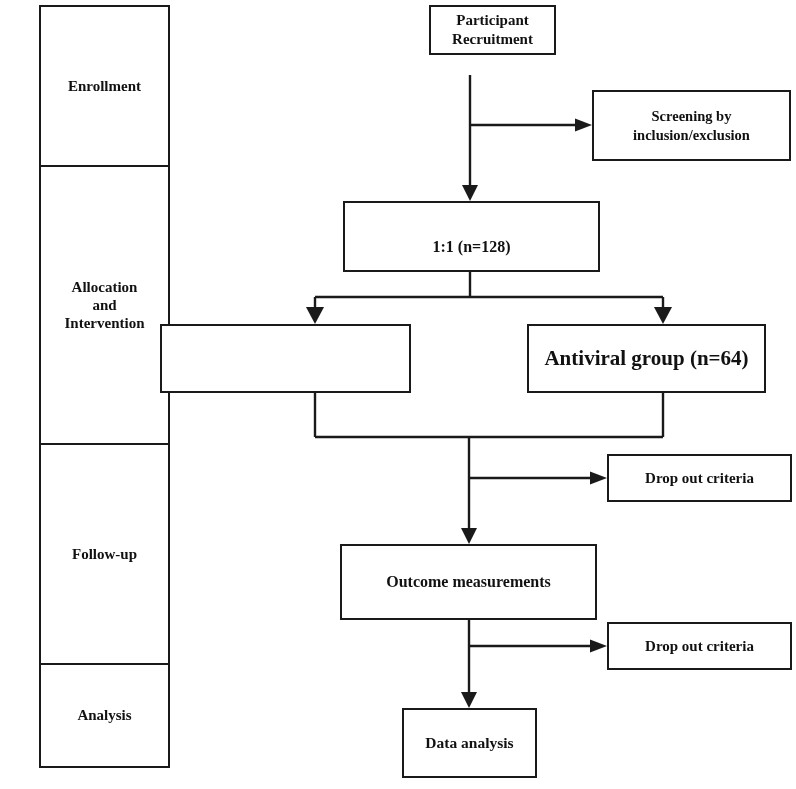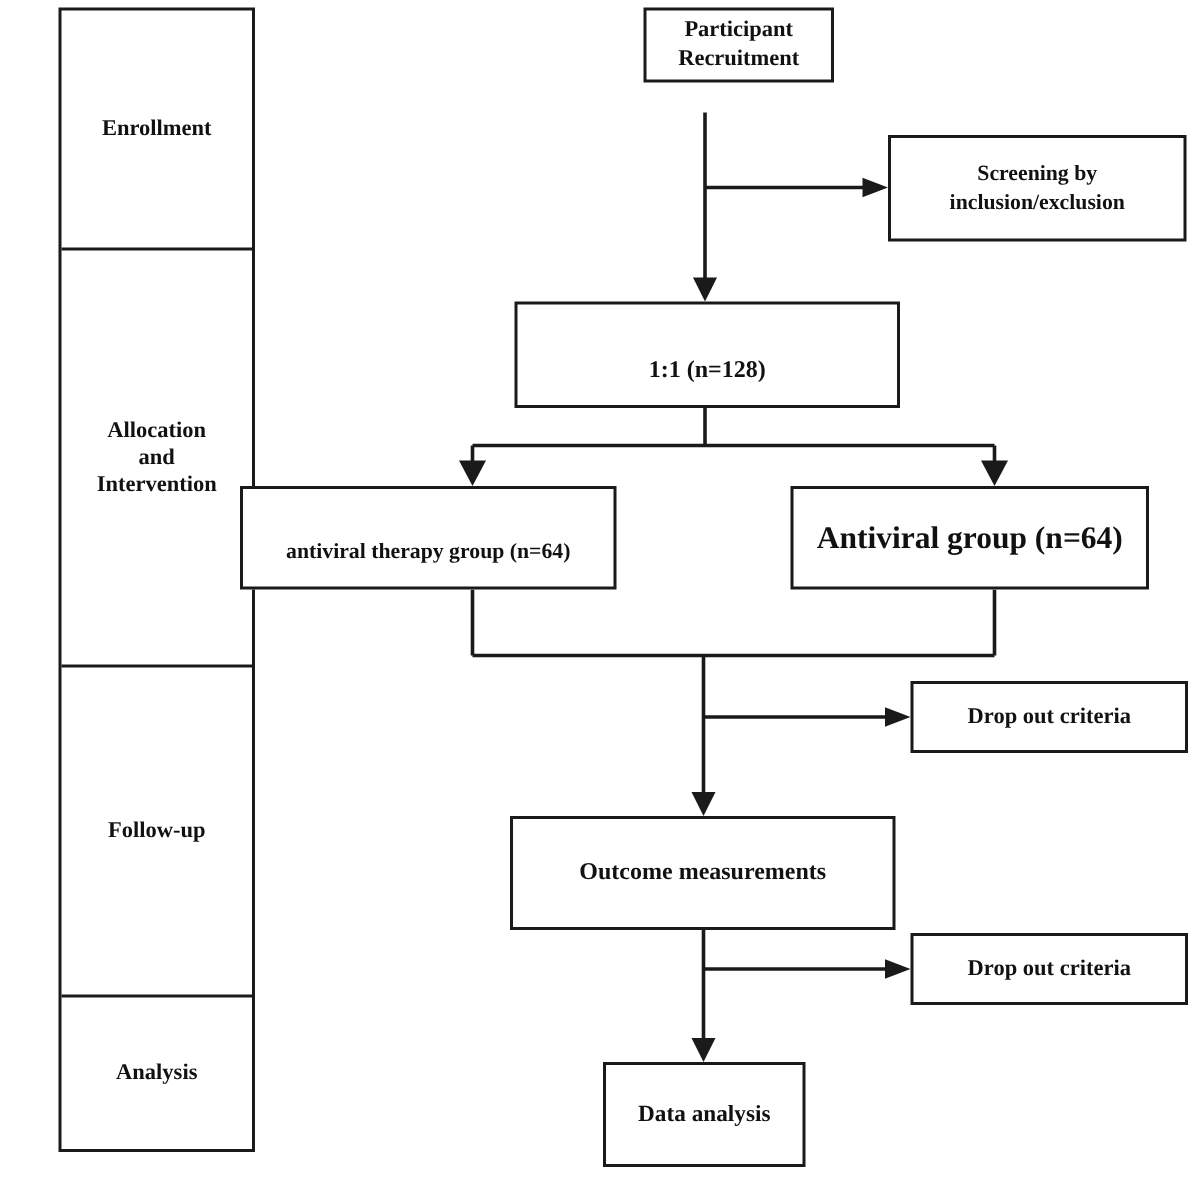--- a/index.html
+++ b/index.html
@@ -157,21 +157,20 @@
   <div class="node" style="left:343px; top:201px; width:257px; height:71px; font-size:16px;">
     <span class="node-text">
       <br>
       <span>1:1 (n=128)</span>
     </span>
   </div>
 
   <div class="node" style="left:160px; top:324px; width:251px; height:69px; font-size:14.5px;">
     <span class="node-text">
       <br>
-      <span>antiviral therapy group (n=64)</span>
     </span>
   </div>
 
   <div class="node" style="left:527px; top:324px; width:239px; height:69px; font-size:21px;">
     <span class="node-text">Antiviral group (n=64)</span>
   </div>
 
   <div class="node" style="left:607px; top:454px; width:185px; height:48px; font-size:15px;">
     <span class="node-text">Drop out criteria</span>
   </div>

